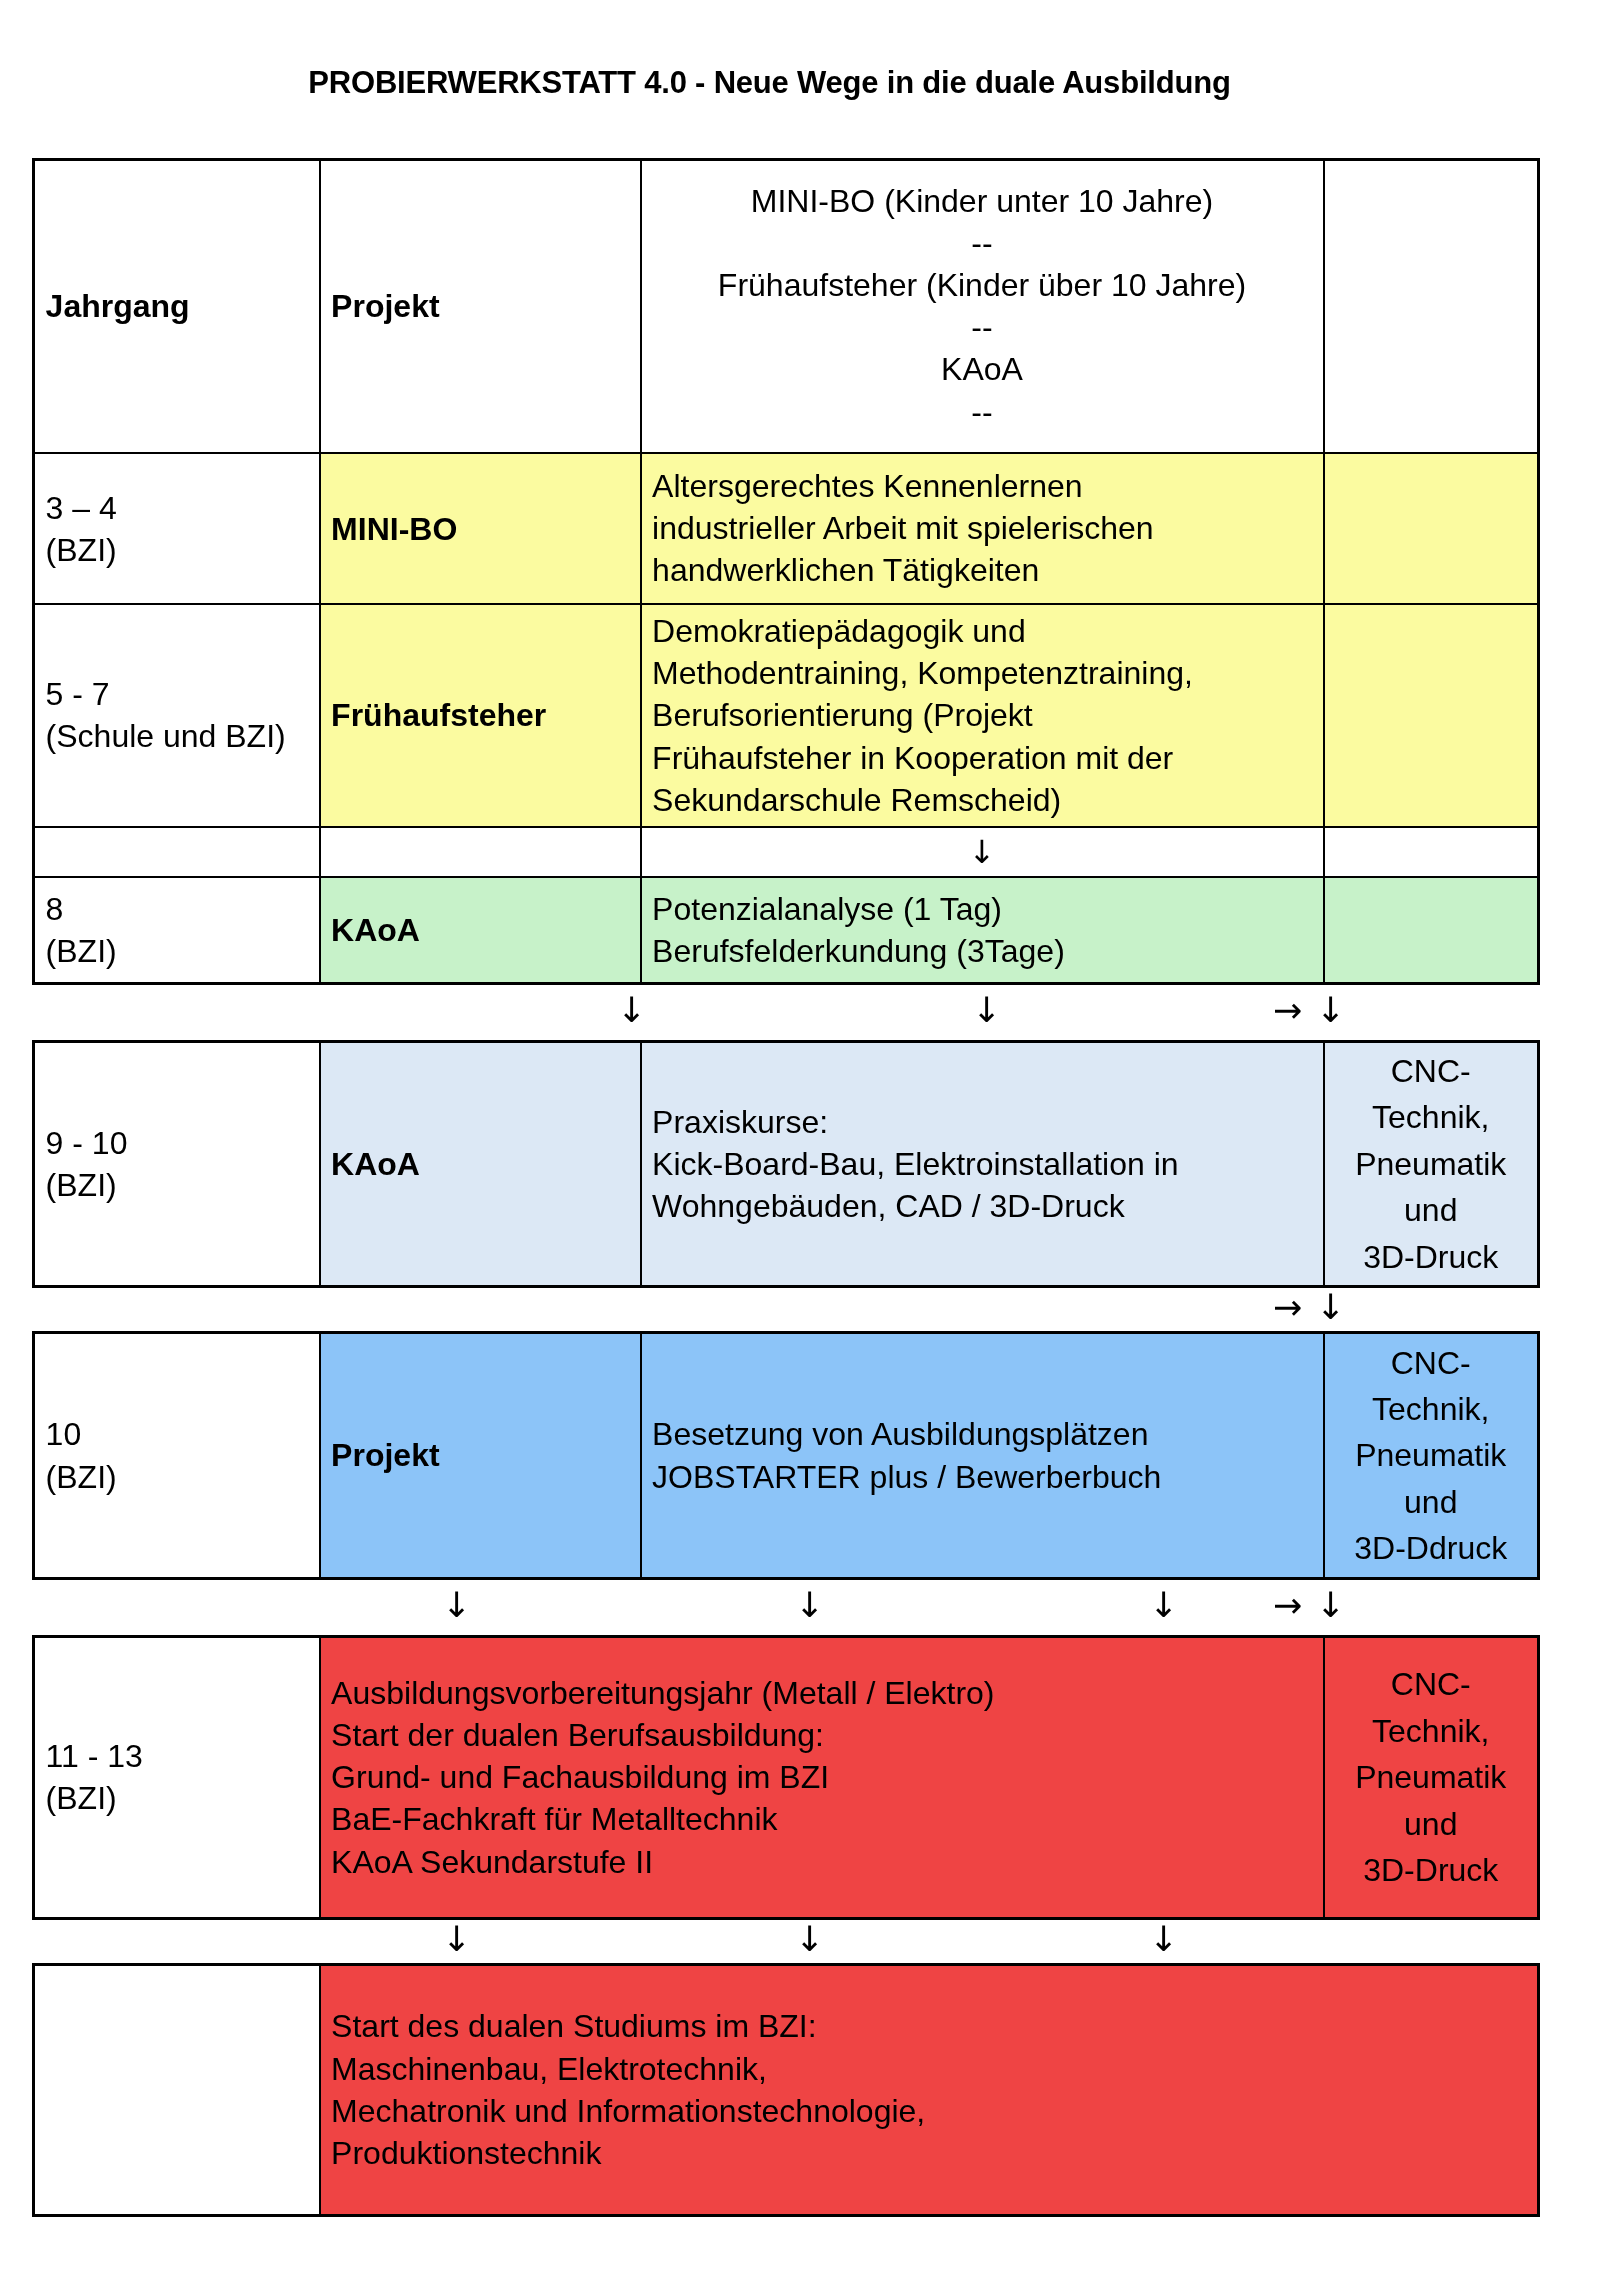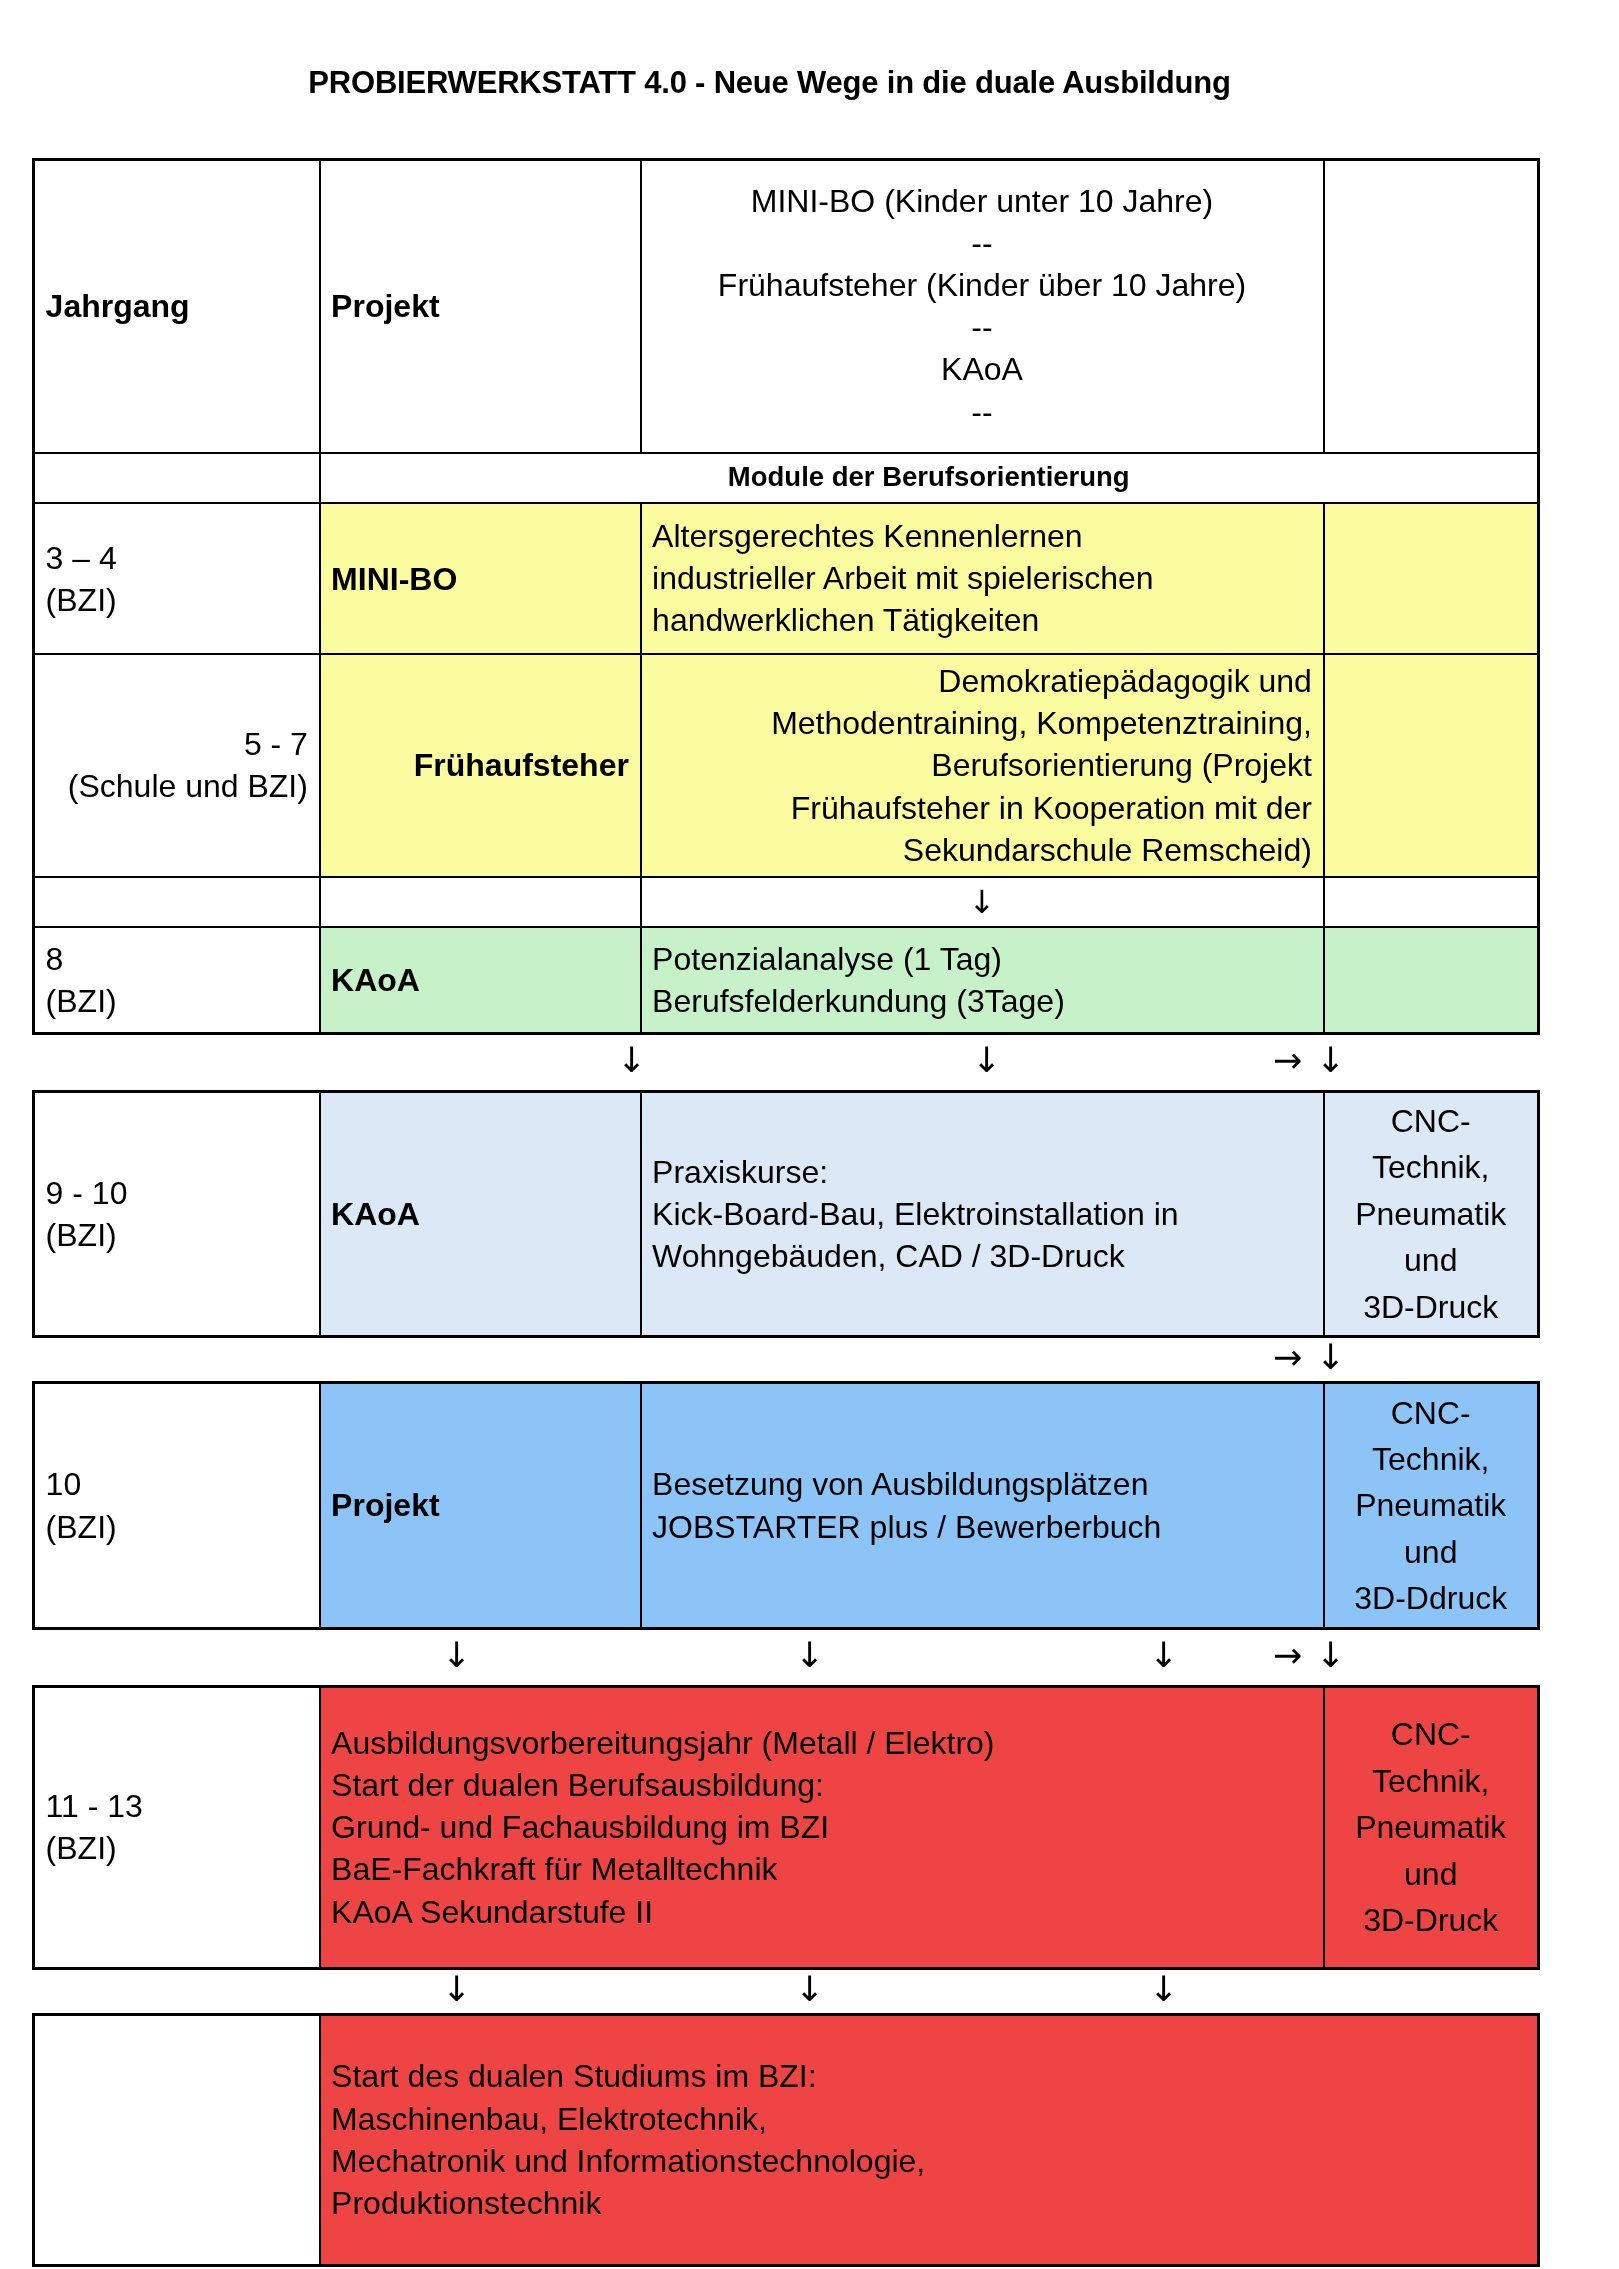--- a/index.html
+++ b/index.html
@@ -110,21 +110,21 @@
     font-size: 27.5px;
     font-weight: bold;
     text-align: center;
     padding: 0 10.6px;
   }
 
   .cell-multiline { white-space: pre-line; }
 
   
   .h-yellow1 td { height: 151px; }
-  .h-yellow2 td { height: 200px; text-align: right; }
+  .h-yellow2 td { height: 200px; }
   .h-green td   { height: 106px; }
   .h-lblue td   { height: 220px; }
   .h-mblue td   { height: 222px; }
   .h-cyan td    { height: 282px; }
   .h-final td   { height: 251px; }
 
   .vt { vertical-align: top; }
 </style>
 </head>
 <body>
@@ -149,24 +149,20 @@
           <span>Projekt</span>
         </td>
         <td class="fill-white hdr-stack cell-multiline">MINI-BO (Kinder unter 10 Jahre)
 --
 Frühaufsteher  (Kinder über 10 Jahre)
 --
 KAoA
 --</td>
         <td class="fill-white"></td>
       </tr>
-      <tr class="module-row">
-        <td class="fill-white"></td>
-        <td class="fill-white" colspan="3">Module der Berufsorientierung</td>
-      </tr>
       <tr class="h-yellow1">
         <td class="fill-white vt cell-multiline" style="padding-top:8px">3 – 4
 (BZI)</td>
         <td class="fill-yellow vt bold cell-multiline" style="padding-top:7px">MINI-BO</td>
         <td class="fill-yellow cell-multiline">Altersgerechtes Kennenlernen
 industrieller Arbeit mit spielerischen
 handwerklichen Tätigkeiten</td>
         <td class="fill-yellow"></td>
       </tr>
       <tr class="h-yellow2">

